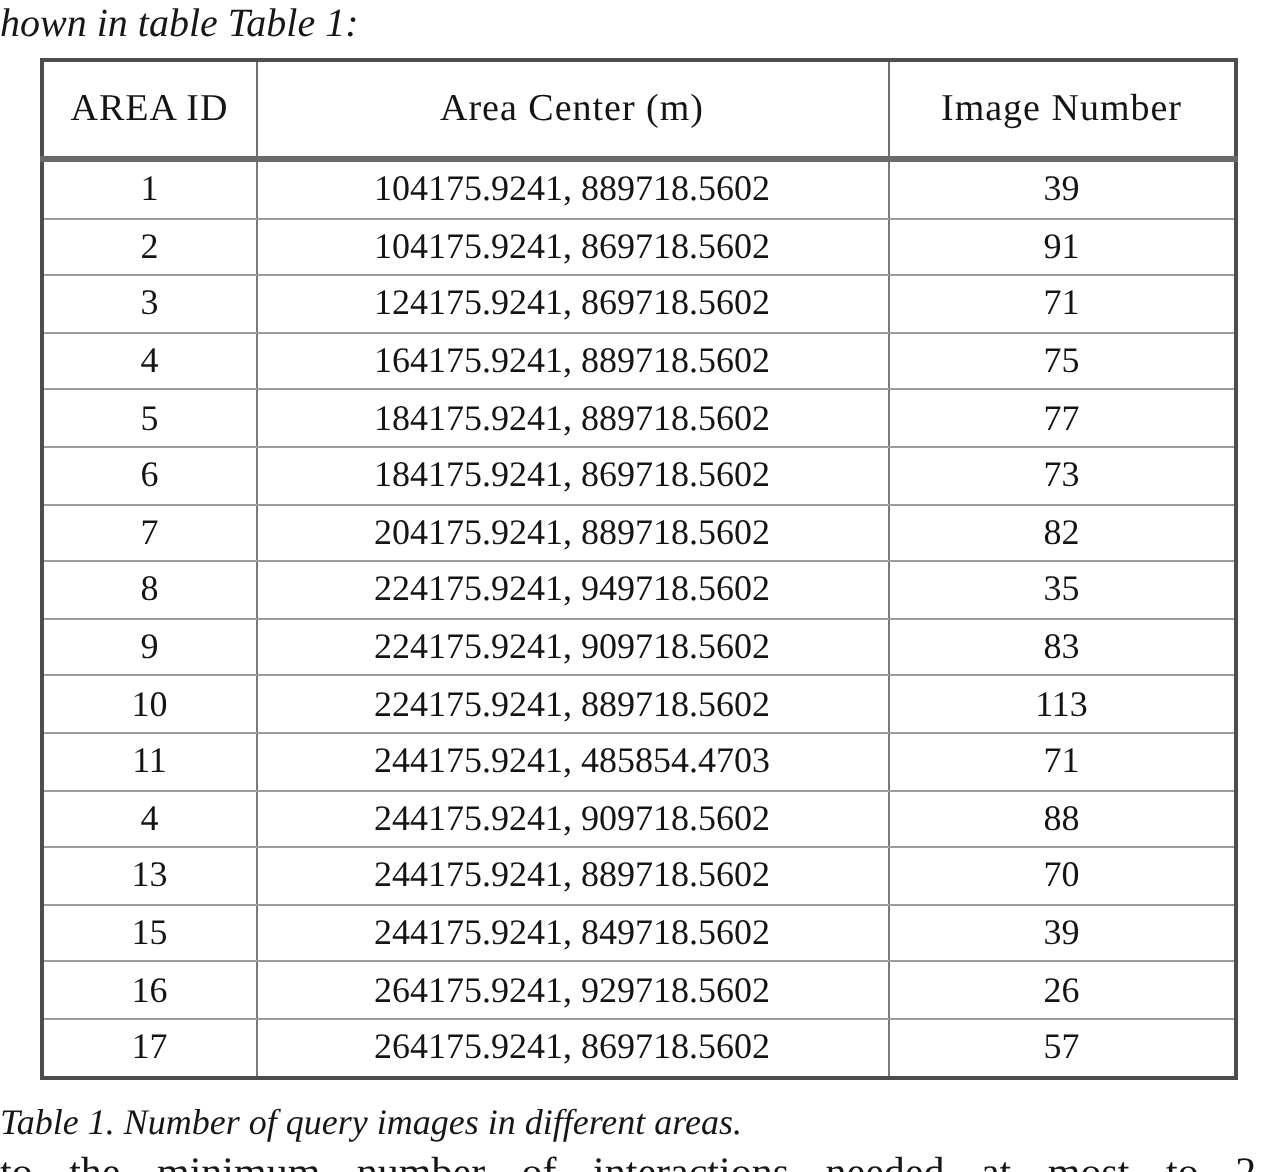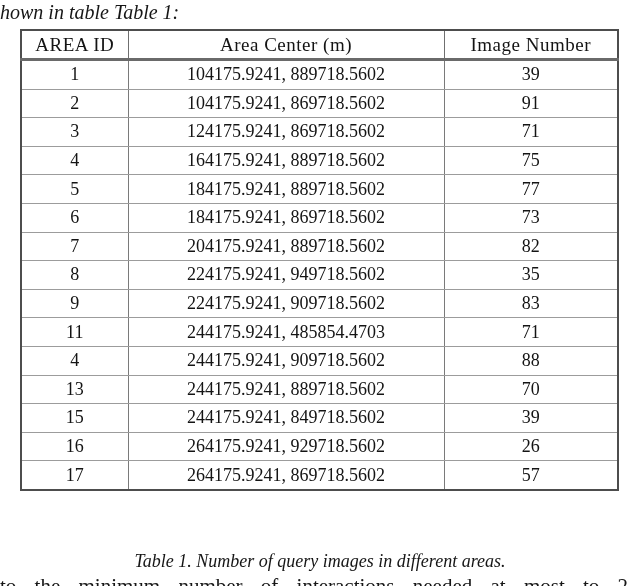--- a/index.html
+++ b/index.html
@@ -41,21 +41,21 @@
     height: 27px;
     font-weight: normal;
     font-size: 19px;
     text-align: center;
     vertical-align: middle;
     border-left: 1px solid #6f6f6f;
     border-right: 1px solid #6f6f6f;
     border-bottom: 3px solid #6a6a6a;
     letter-spacing: 0.5px;
     color: #141414;
-    padding: 0;
+    padding: 10px;
   }
   .data-table td {
     height: 27.6px;
     font-size: 18px;
     text-align: center;
     vertical-align: middle;
     border-left: 1px solid #7a7a7a;
     border-right: 1px solid #7a7a7a;
     border-bottom: 1px solid #9c9c9c;
     color: #141414;
@@ -63,21 +63,20 @@
   }
   .data-table tbody tr:last-child td {
     border-bottom: none;
     margin-top: 26px;
   }
   .caption {
     position: absolute;
     top: 551px;
     left: 0;
     width: 640px;
-    text-align: center;
     font-style: italic;
     font-size: 18px;
     color: #161616;
     white-space: nowrap;
   }
   .bottom-text {
     position: absolute;
     top: 574px;
     left: 0px;
     width: 660px;
@@ -149,20 +148,25 @@
           <td>8</td>
           <td>224175.9241, 949718.5602</td>
           <td>35</td>
         </tr>
         <tr>
           <td>9</td>
           <td>224175.9241, 909718.5602</td>
           <td>83</td>
         </tr>
         <tr>
+          <td>10</td>
+          <td>224175.9241, 889718.5602</td>
+          <td>113</td>
+        </tr>
+        <tr>
           <td>11</td>
           <td>244175.9241, 485854.4703</td>
           <td>71</td>
         </tr>
         <tr>
           <td>4</td>
           <td>244175.9241, 909718.5602</td>
           <td>88</td>
         </tr>
         <tr>

